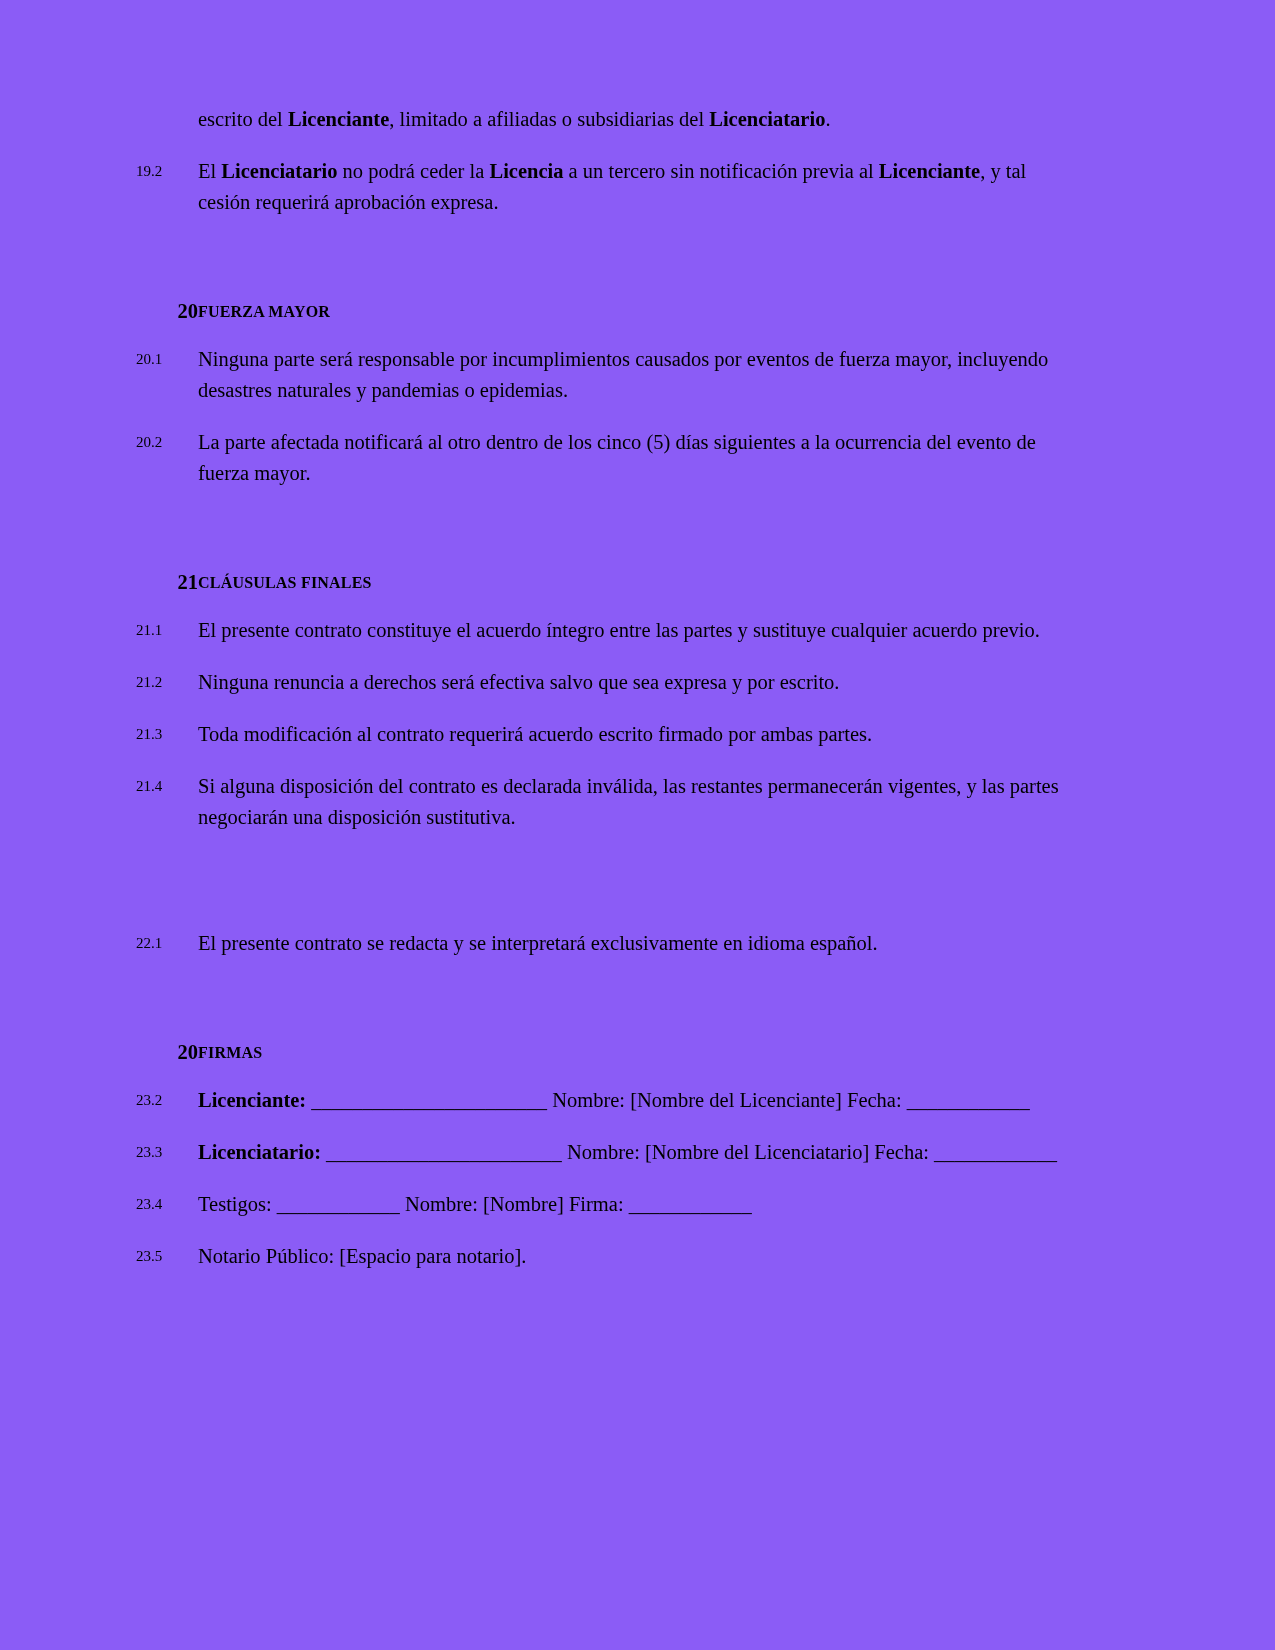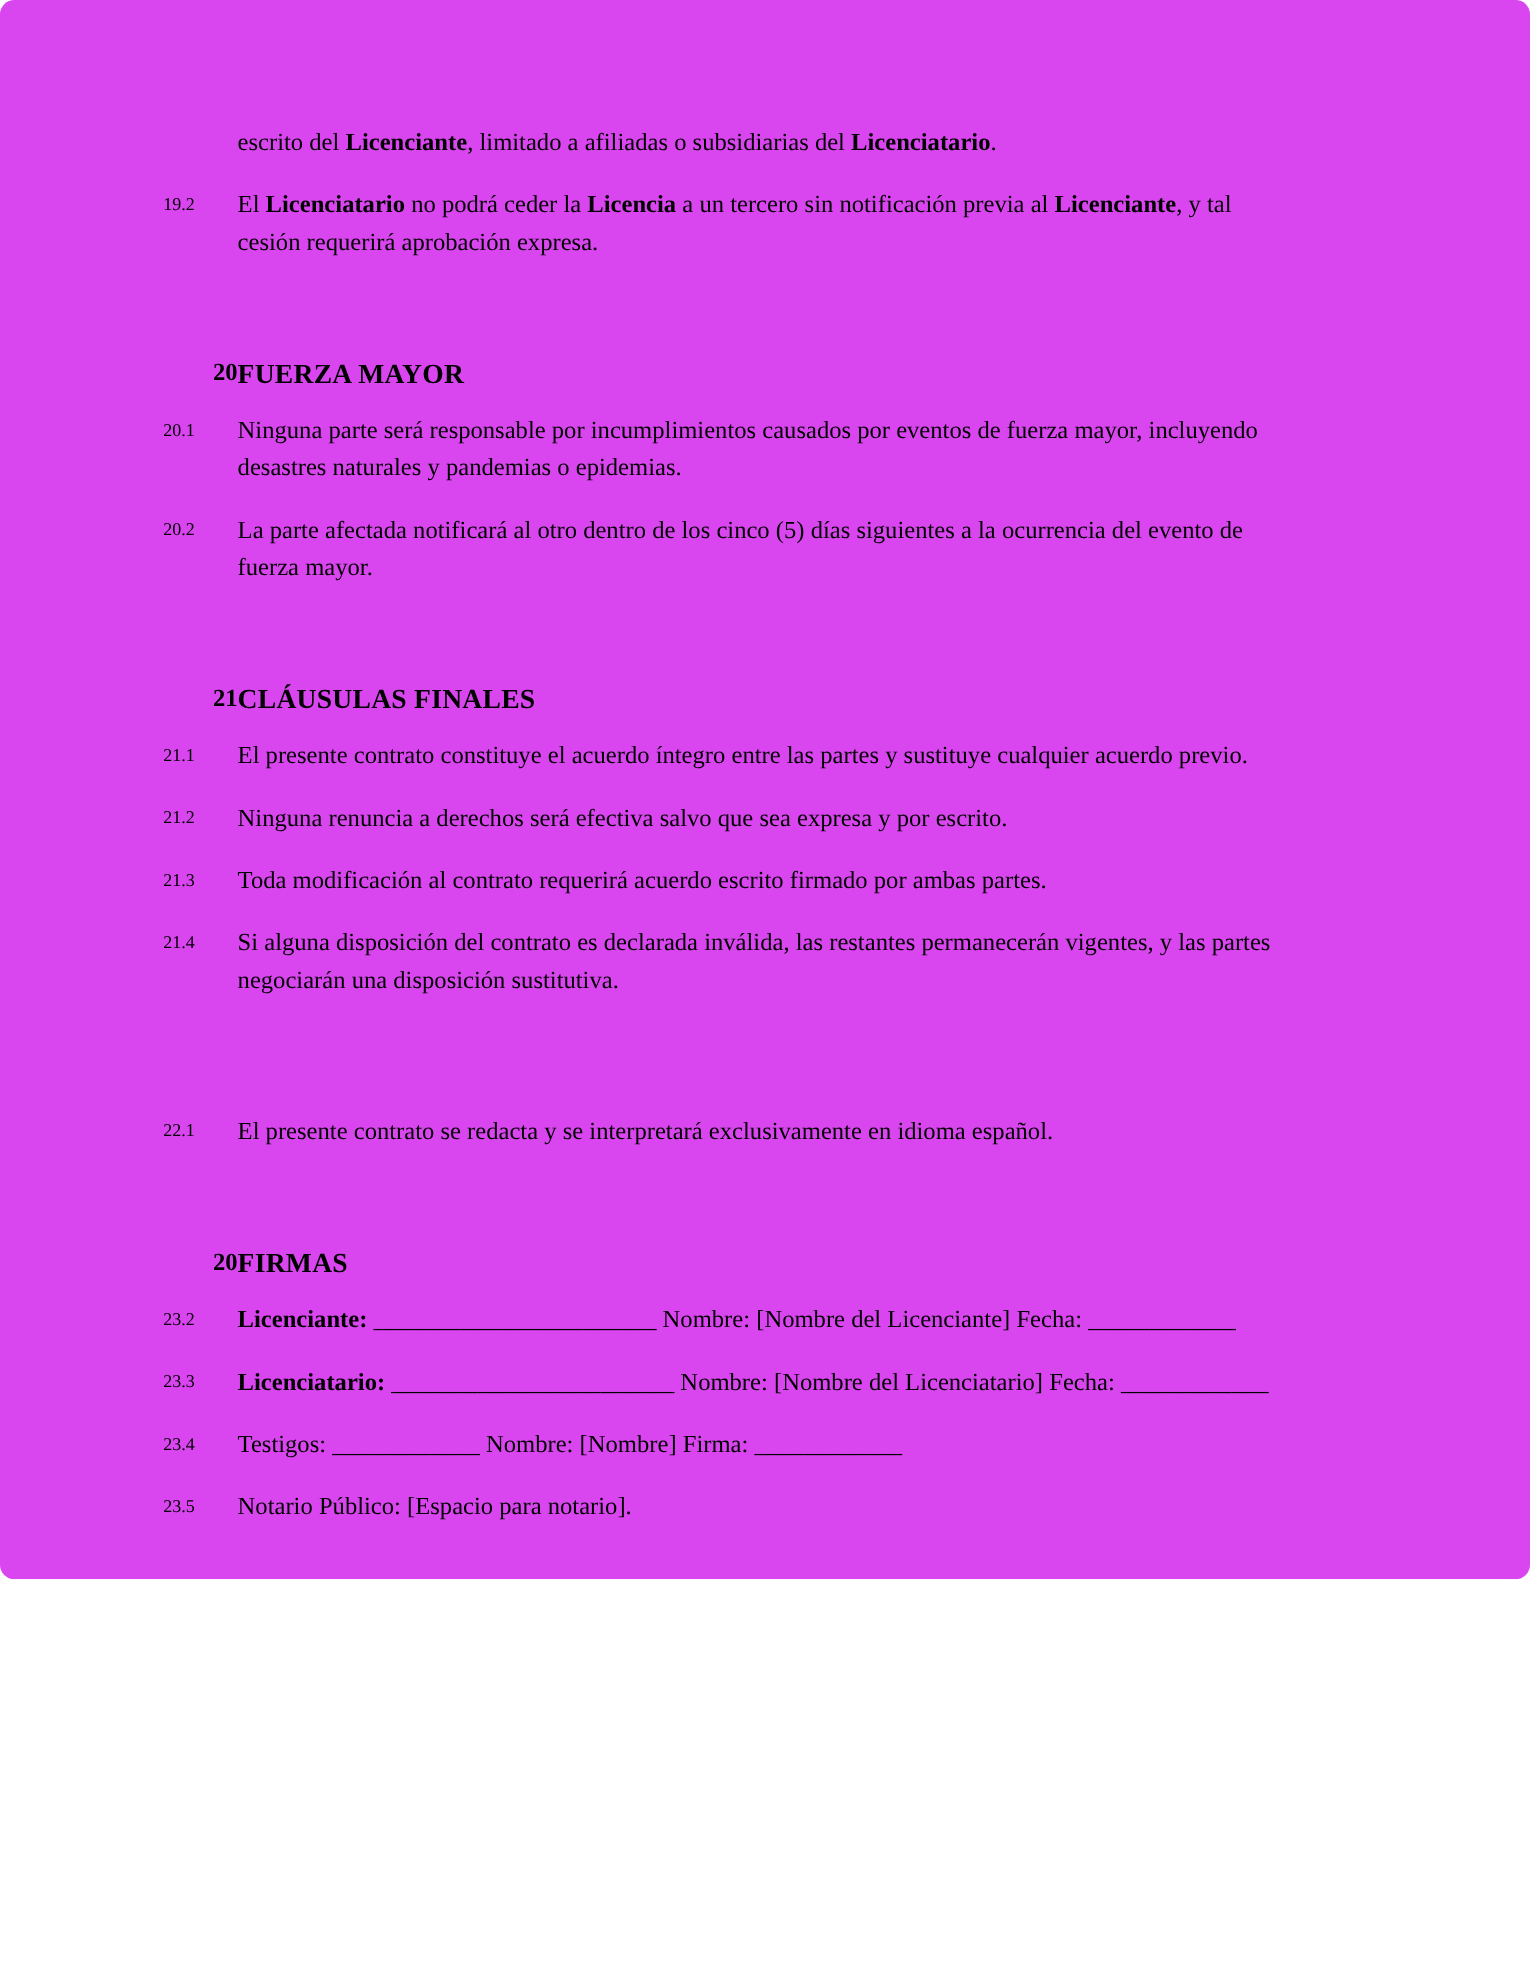--- a/index.html
+++ b/index.html
@@ -4,27 +4,26 @@
 <title>Contrato</title>
 <style>
   html, body {
     margin: 0;
     padding: 0;
     background: #ffffff;
   }
   .page {
     position: relative;
     width: 1275px;
-    height: 1316px;
-    background: #d946ef;
+    height: 1650px;
+    background: #8b5cf6;
     margin: 0 auto;
     overflow: hidden;
     font-family: "Liberation Serif", "DejaVu Serif", serif;
     color: #000000;
-    border-radius: 12px;
     -webkit-font-smoothing: antialiased;
   }
 
   
   .content {
     position: absolute;
     left: 136px;
     top: 104px;
     width: 926px;
   }
@@ -66,21 +65,21 @@
     font-size: 20.5px;
     line-height: 31px;
     font-weight: bold;
     text-align: right;
     padding-left: 16px;
     box-sizing: border-box;
     white-space: nowrap;
   }
   .heading .title {
     flex: 1 1 auto;
-    font-size: 23px;
+    font-size: 16px;
     line-height: 31px;
     font-weight: bold;
     letter-spacing: 0.2px;
   }
 
   
   .gap-before-heading { height: 57px; }
   .gap-after-heading  { height: 17px; }
 
   b, strong { font-weight: bold; }

